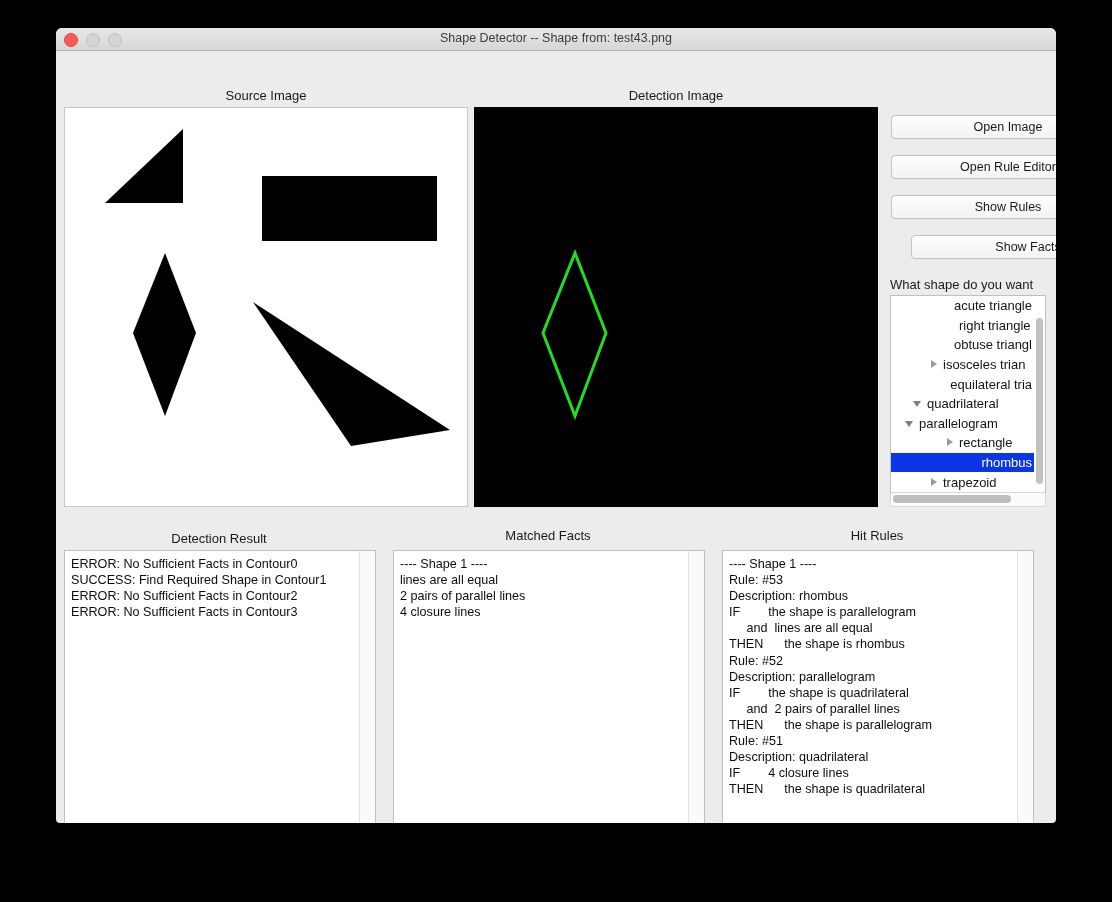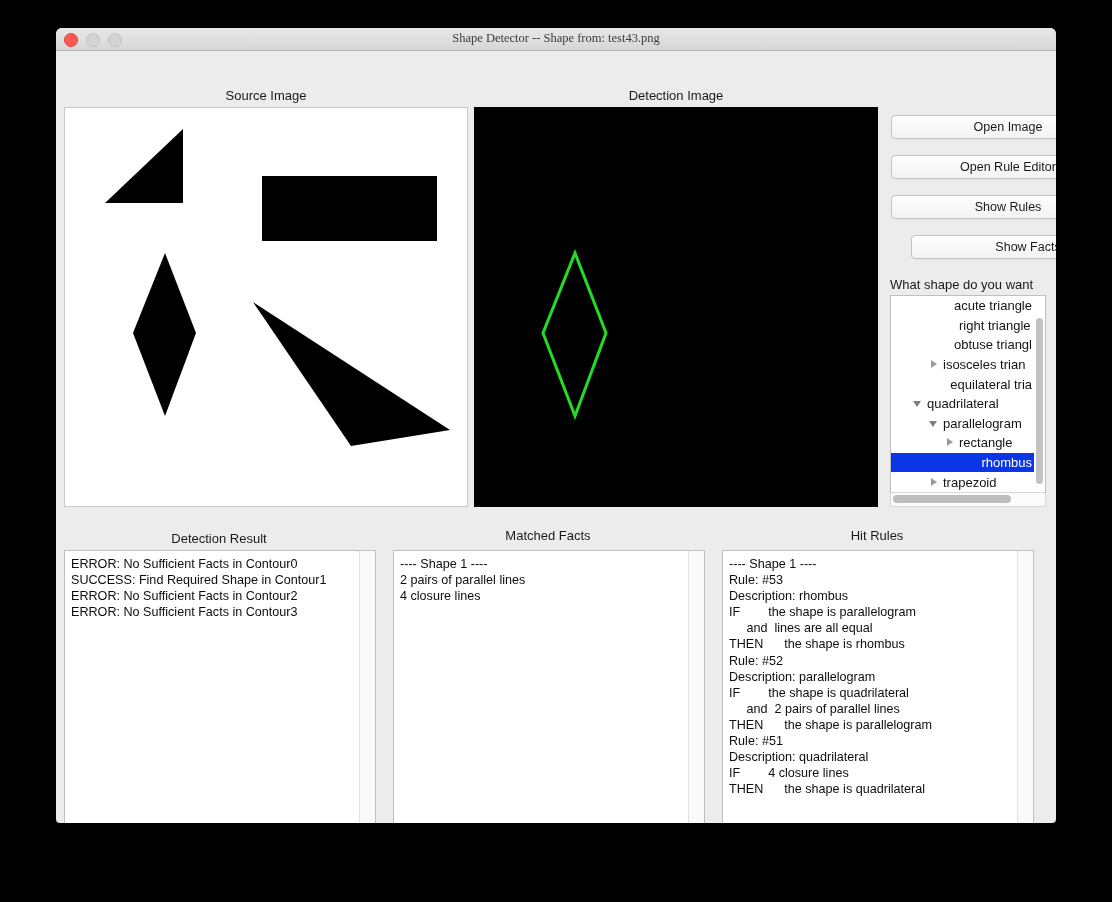--- a/index.html
+++ b/index.html
@@ -19,21 +19,20 @@
     box-shadow: 0 3px 12px rgba(0,0,0,0.55);
     overflow: hidden;
   }
 
   
   #title-bar {
     position: relative;
     height: 22px;
     background: linear-gradient(to bottom, #e8e8e8 0%, #d6d6d6 100%);
     border-bottom: 1px solid #b4b4b4;
-    font-family: Liberation Serif, serif;
   }
   #title-bar .title-text {
     position: absolute;
     left: 0; right: 0; top: 3px;
     text-align: center;
     font-size: 12.5px;
     color: #3b3b3b;
   }
   .traffic-lights {
     position: absolute;
@@ -261,21 +260,21 @@
               <span class="tree-label-txt">equilateral tria</span>
             </div>
           </div>
           <div class="tree-row">
             <div class="tw-inner" style="padding-left: 22px;">
               <span class="disc down"></span>
               <span class="tree-label-txt">quadrilateral</span>
             </div>
           </div>
           <div class="tree-row">
-            <div class="tw-inner" style="padding-left: 38px;">
+            <div class="tw-inner" style=" margin-left: 14px;">
               <span class="disc down"></span>
               <span class="tree-label-txt">parallelogram</span>
             </div>
           </div>
           <div class="tree-row">
             <div class="tw-inner" style="padding-left: 54px;">
               <span class="disc right"></span>
               <span class="tree-label-txt">rectangle</span>
             </div>
           </div>
@@ -311,20 +310,21 @@
           <div class="tp-line">SUCCESS: Find Required Shape in Contour1</div>
           <div class="tp-line">ERROR: No Sufficient Facts in Contour2</div>
           <div class="tp-line">ERROR: No Sufficient Facts in Contour3</div>
         </div>
       <div class="tp-scroll"></div>
     </div>
 
     <div class="text-panel" style="left:337px; top:499px; width:310px; height:282px;">
       <div class="tp-body" id="matched-facts-body">
           <div class="tp-line">---- Shape 1 ----</div>
+          <div class="tp-line">lines are all equal</div>
           <div class="tp-line">2 pairs of parallel lines</div>
           <div class="tp-line">4 closure lines</div>
         </div>
       <div class="tp-scroll"></div>
     </div>
 
     <div class="text-panel" style="left:666px; top:499px; width:310px; height:282px;">
       <div class="tp-body" id="hit-rules-body">
           <div class="tp-line">---- Shape 1 ----</div>
           <div class="tp-line">Rule: #53</div>

